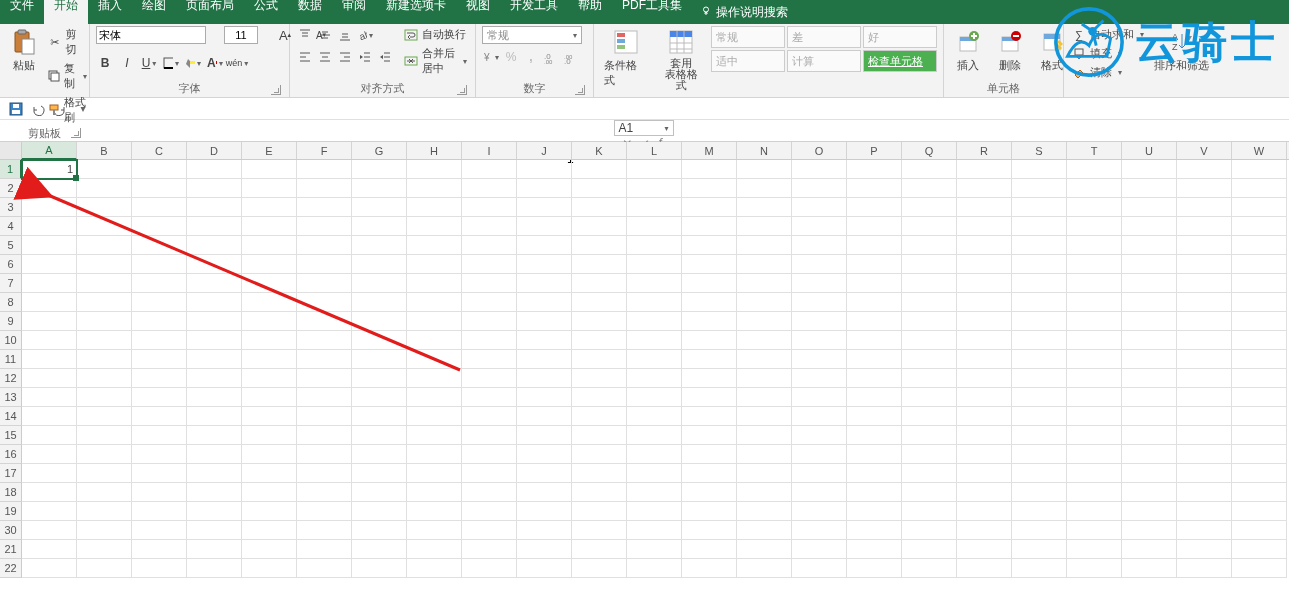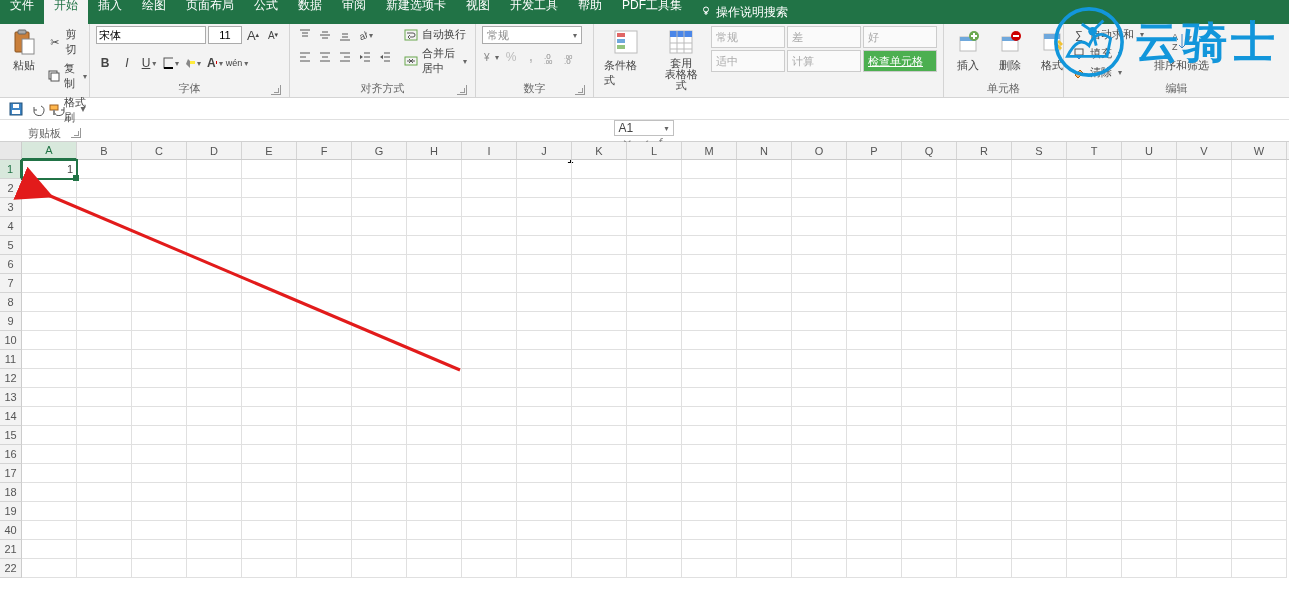--- a/index.html
+++ b/index.html
@@ -23,21 +23,21 @@
 .vbtn { display: flex; flex-direction: column; align-items: center; gap: 2px; padding: 2px 4px; font-size: 11px; color: #444; }
 .vbtn .ico { width: 28px; height: 28px; display: flex; align-items: center; justify-content: center; }
 .vbtn .lbl { font-size: 11px; }
 
 .smallstack { display: flex; flex-direction: column; gap: 2px; }
 .smallbtn { display: flex; align-items: center; gap: 4px; font-size: 11px; padding: 1px 2px; }
 .smallbtn .ico { width: 14px; height: 14px; display: inline-flex; align-items: center; justify-content: center; }
 .carret { font-size: 8px; color: #666; margin-left: 2px; }
 
 
-.font-selects { display: flex; align-items: flex-start; gap: 2px; }
+.font-selects { display: flex; align-items: flex-start; gap: 18px; }
 .font-selects input, .font-selects select { border: 1px solid #ababab; font-size: 11px; height: 18px; background: #fff; }
 .font-name { width: 110px; padding: 0 2px; }
 .font-size { width: 34px; text-align: center; }
 .font-btnrow { display: flex; align-items: center; gap: 4px; margin-top: 4px; }
 .icobtn { width: 18px; height: 18px; display: inline-flex; align-items: center; justify-content: center; border: 1px solid transparent; }
 .colorbar { display: inline-block; width: 12px; height: 3px; background: #c00; margin-top: -2px; }
 .colorbar.yellow { background: #ffeb3b; }
 
 
 .align-rows { display: flex; flex-direction: column; gap: 4px; }
@@ -456,21 +456,20 @@
             <svg width="24" height="24">
               <text x="2" y="10" font-size="9" fill="#555">A</text>
               <text x="2" y="20" font-size="9" fill="#555">Z</text>
               <path d="M12 4 v14 M9 15 l3 3 l3 -3" stroke="#3d85c6" fill="none"></path>
               <path d="M16 6 h6 l-3 5 z" fill="#888"></path>
             </svg>
           </span>
           <span class="lbl" style="white-space:nowrap">排序和筛选</span>
         </div>
     </div>
-    <div class="group-name"><span>编辑</span></div>
   </div>
 </div>
 
 <div class="qat">
   <span class="q">
       <svg width="14" height="14">
         <rect x="1" y="1" width="12" height="12" fill="#3d85c6" stroke="#25537a"></rect>
         <rect x="3" y="8" width="8" height="4" fill="#fff"></rect>
         <rect x="4" y="2" width="6" height="4" fill="#fff"></rect>
       </svg>
@@ -1023,21 +1022,21 @@
         <div class="cell"></div>
         <div class="cell"></div>
         <div class="cell"></div>
         <div class="cell"></div>
         <div class="cell"></div>
         <div class="cell"></div>
         <div class="cell"></div>
         <div class="cell"></div>
       </div>
       <div class="row">
-        <div class="rowhead">40</div>
+        <div class="rowhead">30</div>
         <div class="cell"></div>
         <div class="cell"></div>
         <div class="cell"></div>
         <div class="cell"></div>
         <div class="cell"></div>
         <div class="cell"></div>
         <div class="cell"></div>
         <div class="cell"></div>
         <div class="cell"></div>
         <div class="cell"></div>

